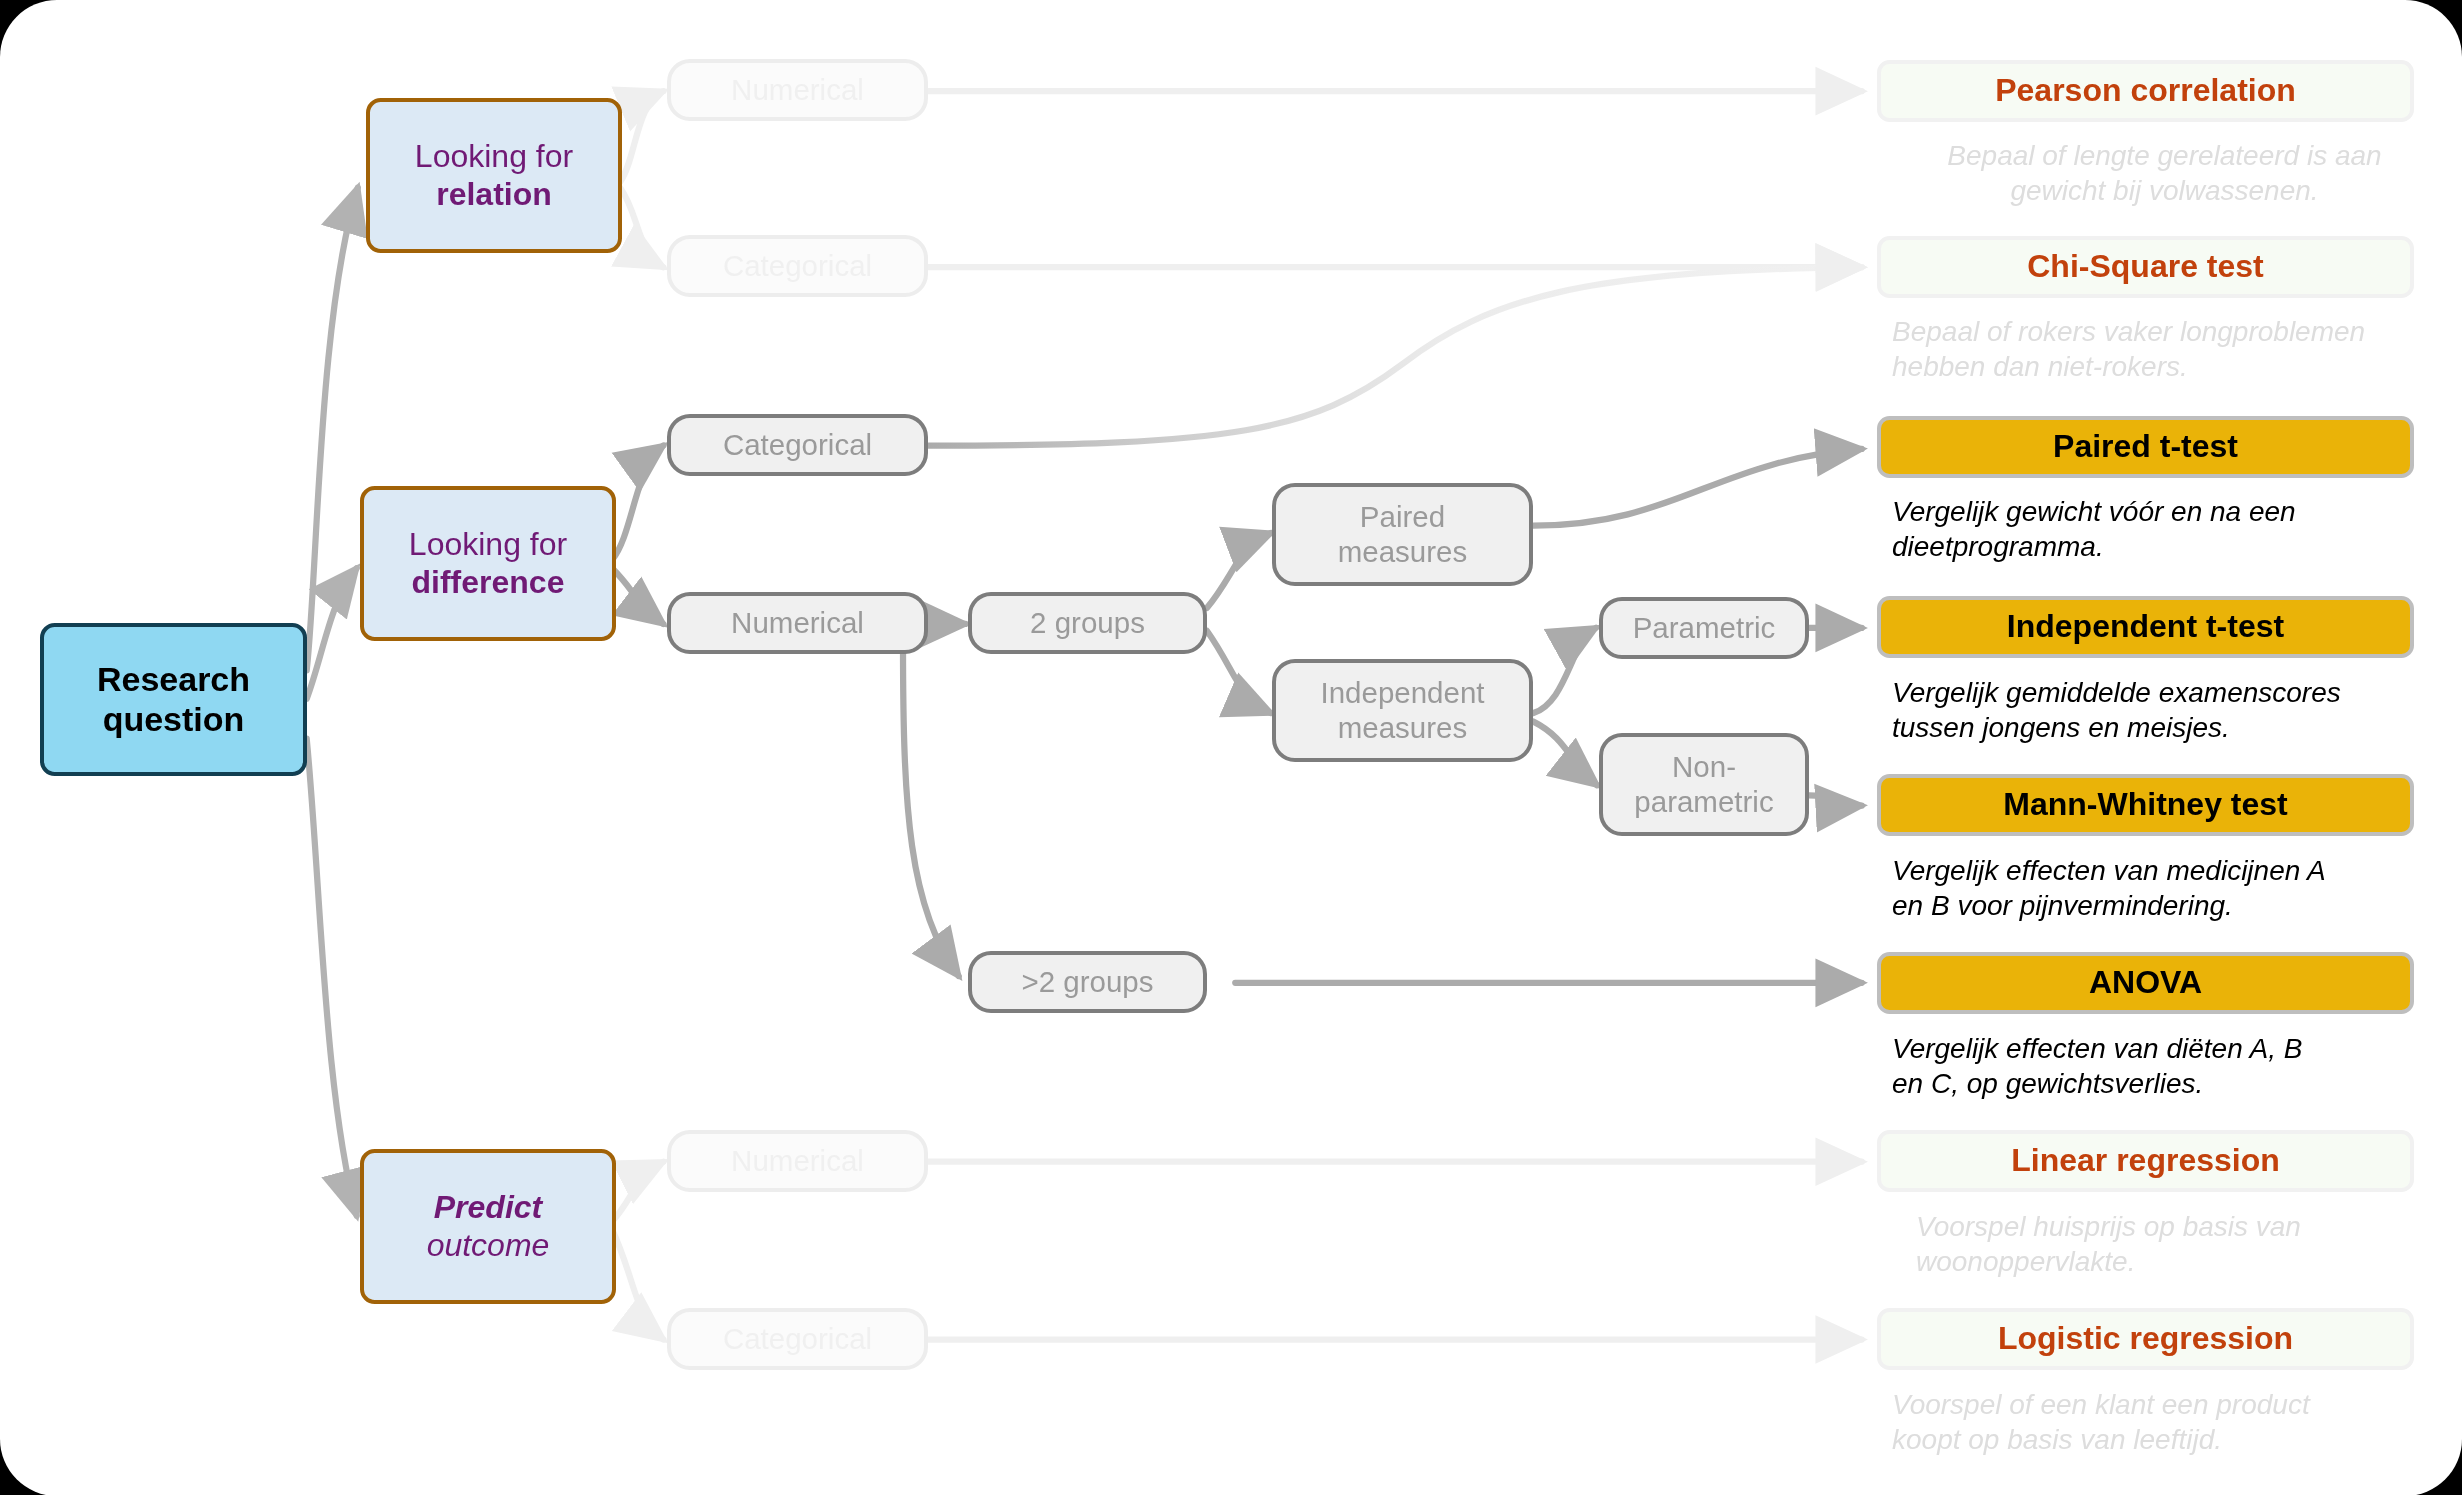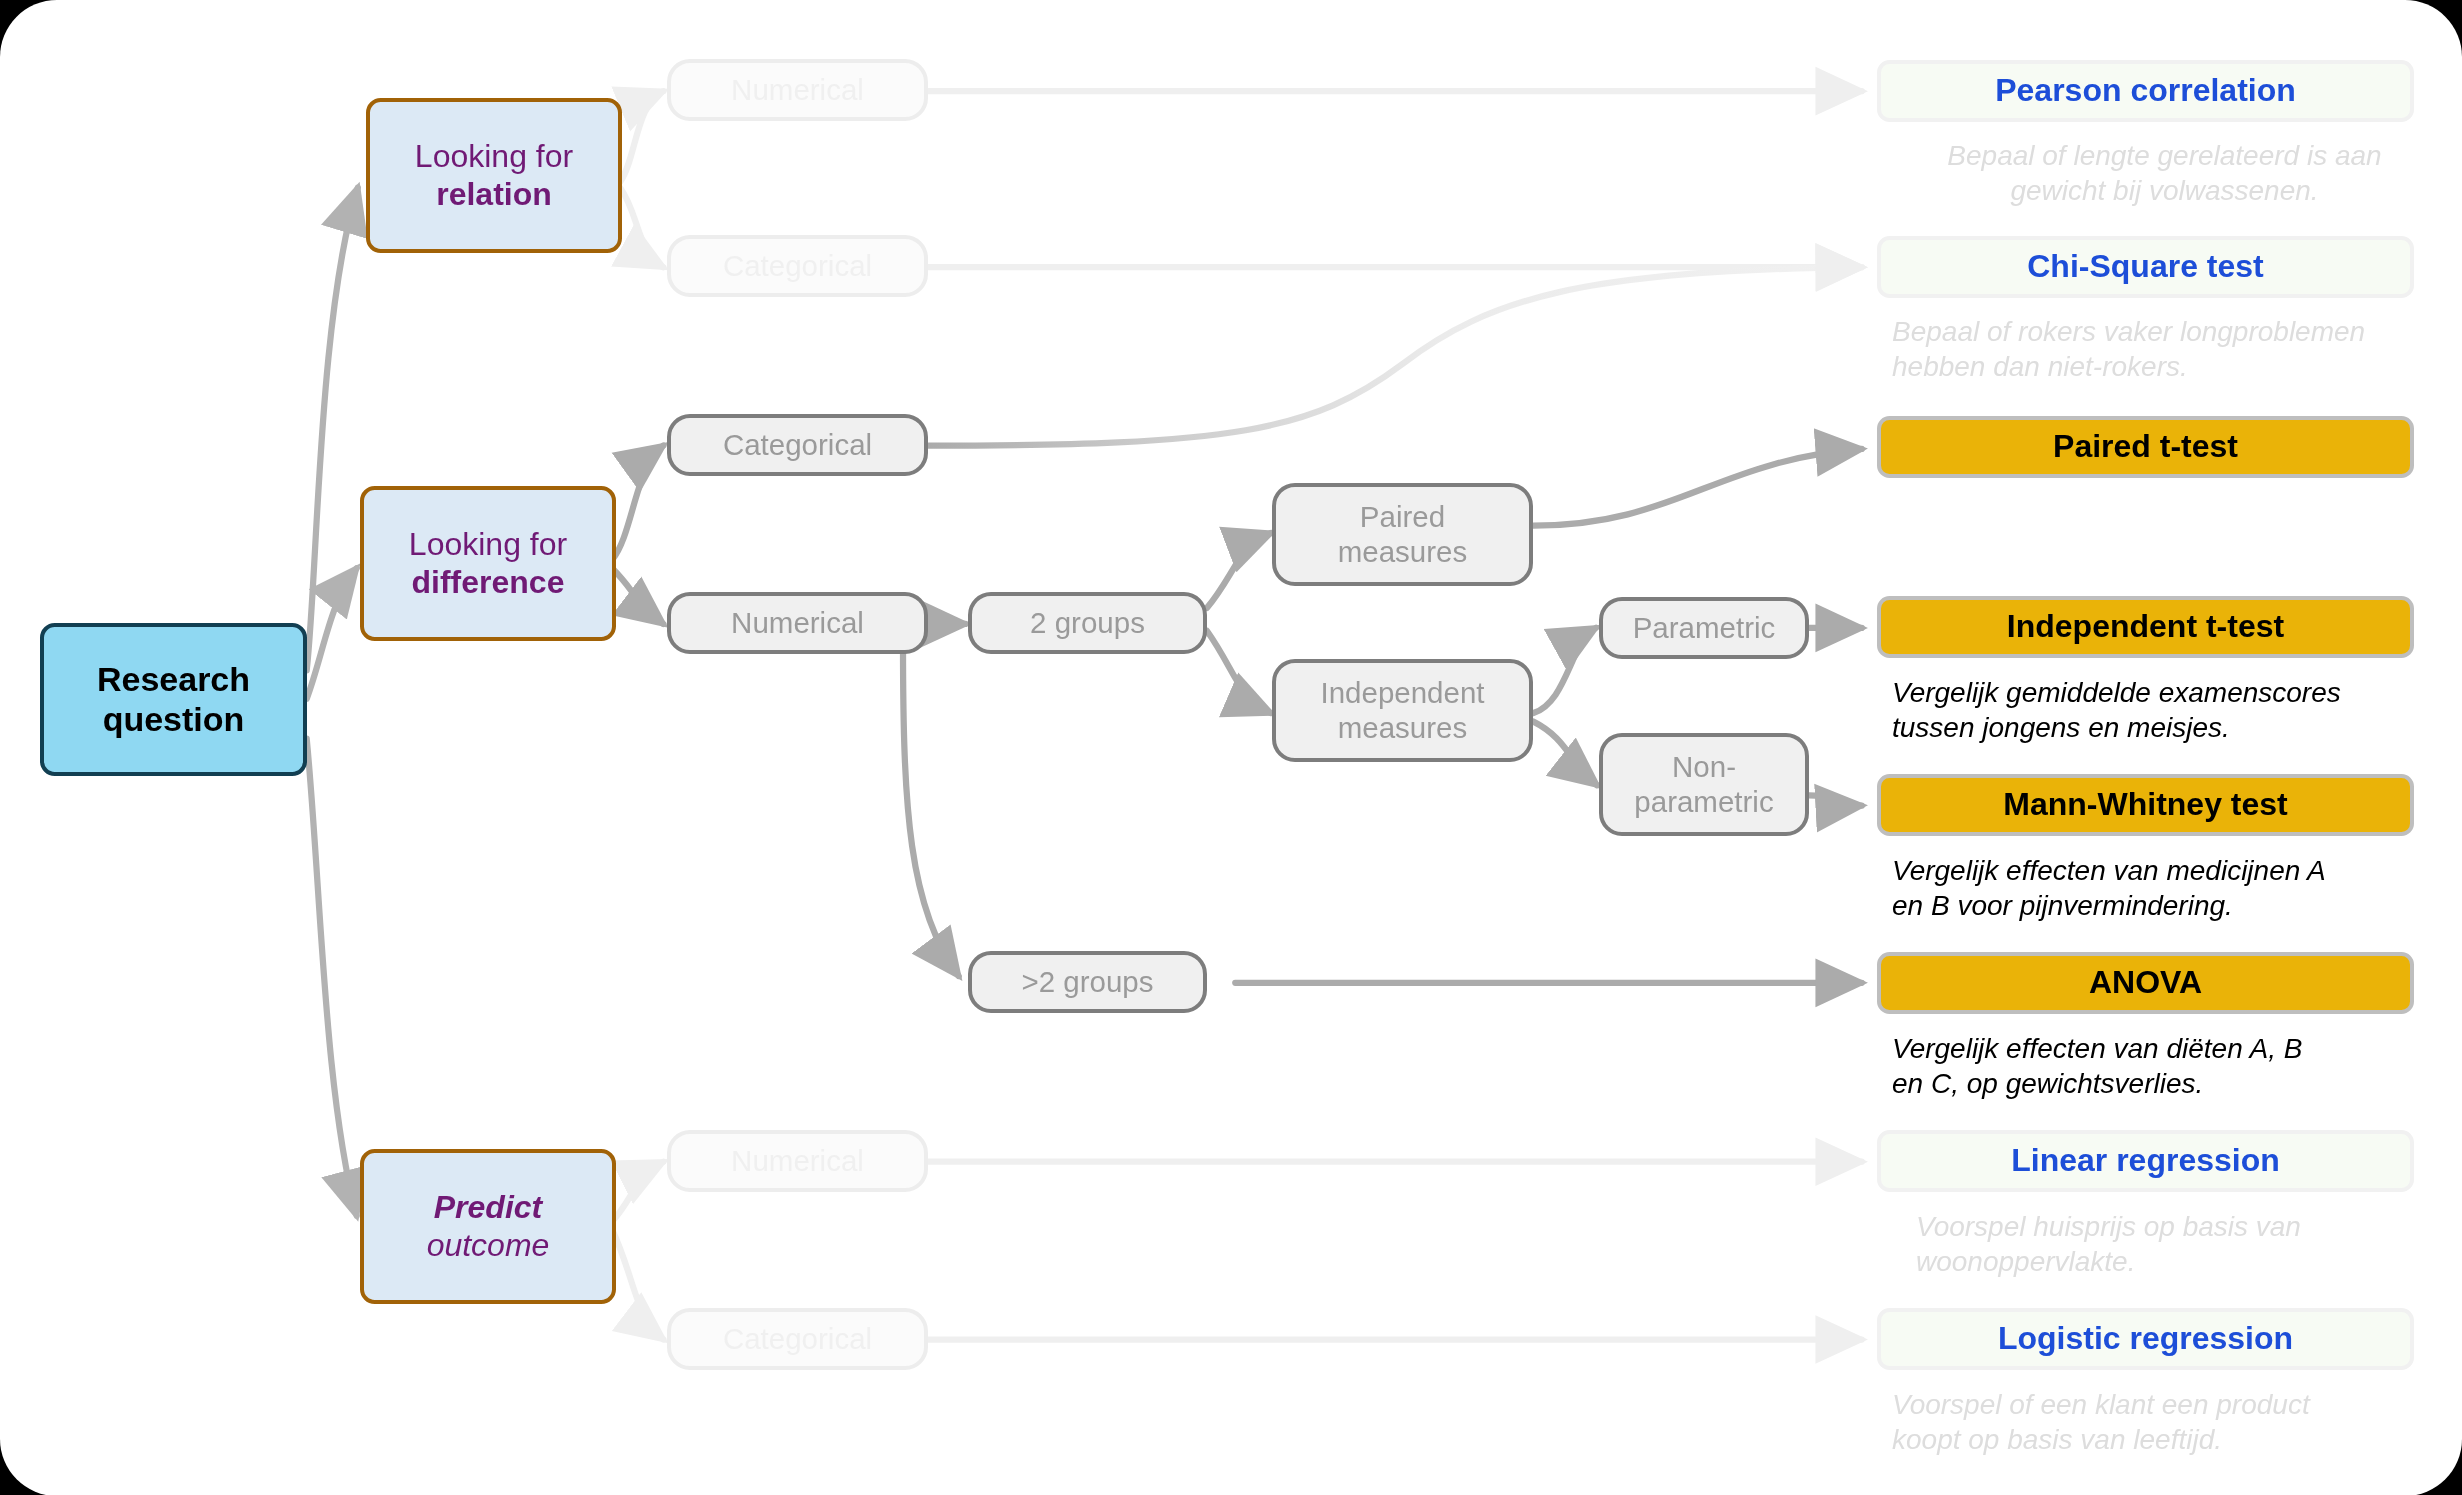--- a/index.html
+++ b/index.html
@@ -78,21 +78,21 @@
     background: #eab308;
     border: 4px solid #BEBEBE;
     color: #000000;
     font-size: 32px;
     font-weight: bold;
     border-radius: 12.5px;
   }
   .node.result.faded {
     background: #F7FBF4;
     border-color: #F1F1F1;
-    color: #1d4ed8;
+    color: #c2410c;
   }
 
   
   .desc {
     position: absolute;
     font-style: italic;
     font-size: 28px;
     line-height: 1.24;
     color: #000000;
     box-sizing: border-box;
@@ -278,20 +278,24 @@
     <span>Chi-Square test</span>
   </div>
   <div class="desc faded" style="left:1892px; top:315px; width:562px;">
     <div>Bepaal of rokers vaker longproblemen</div>
     <div>hebben dan niet-rokers.</div>
   </div>
 
   <div class="node result" style="left:1877px; top:416px; width:537px; height:62px;">
     <span>Paired t-test</span>
   </div>
+  <div class="desc" style="left:1892px; top:495px; width:545px;">
+    <div>Vergelijk gewicht vóór en na een</div>
+    <div>dieetprogramma.</div>
+  </div>
 
   <div class="node result" style="left:1877px; top:596px; width:537px; height:62px;">
     <span>Independent t-test</span>
   </div>
   <div class="desc" style="left:1892px; top:676px; width:557px;">
     <div>Vergelijk gemiddelde examenscores</div>
     <div>tussen jongens en meisjes.</div>
   </div>
 
   <div class="node result" style="left:1877px; top:774px; width:537px; height:62px;">

